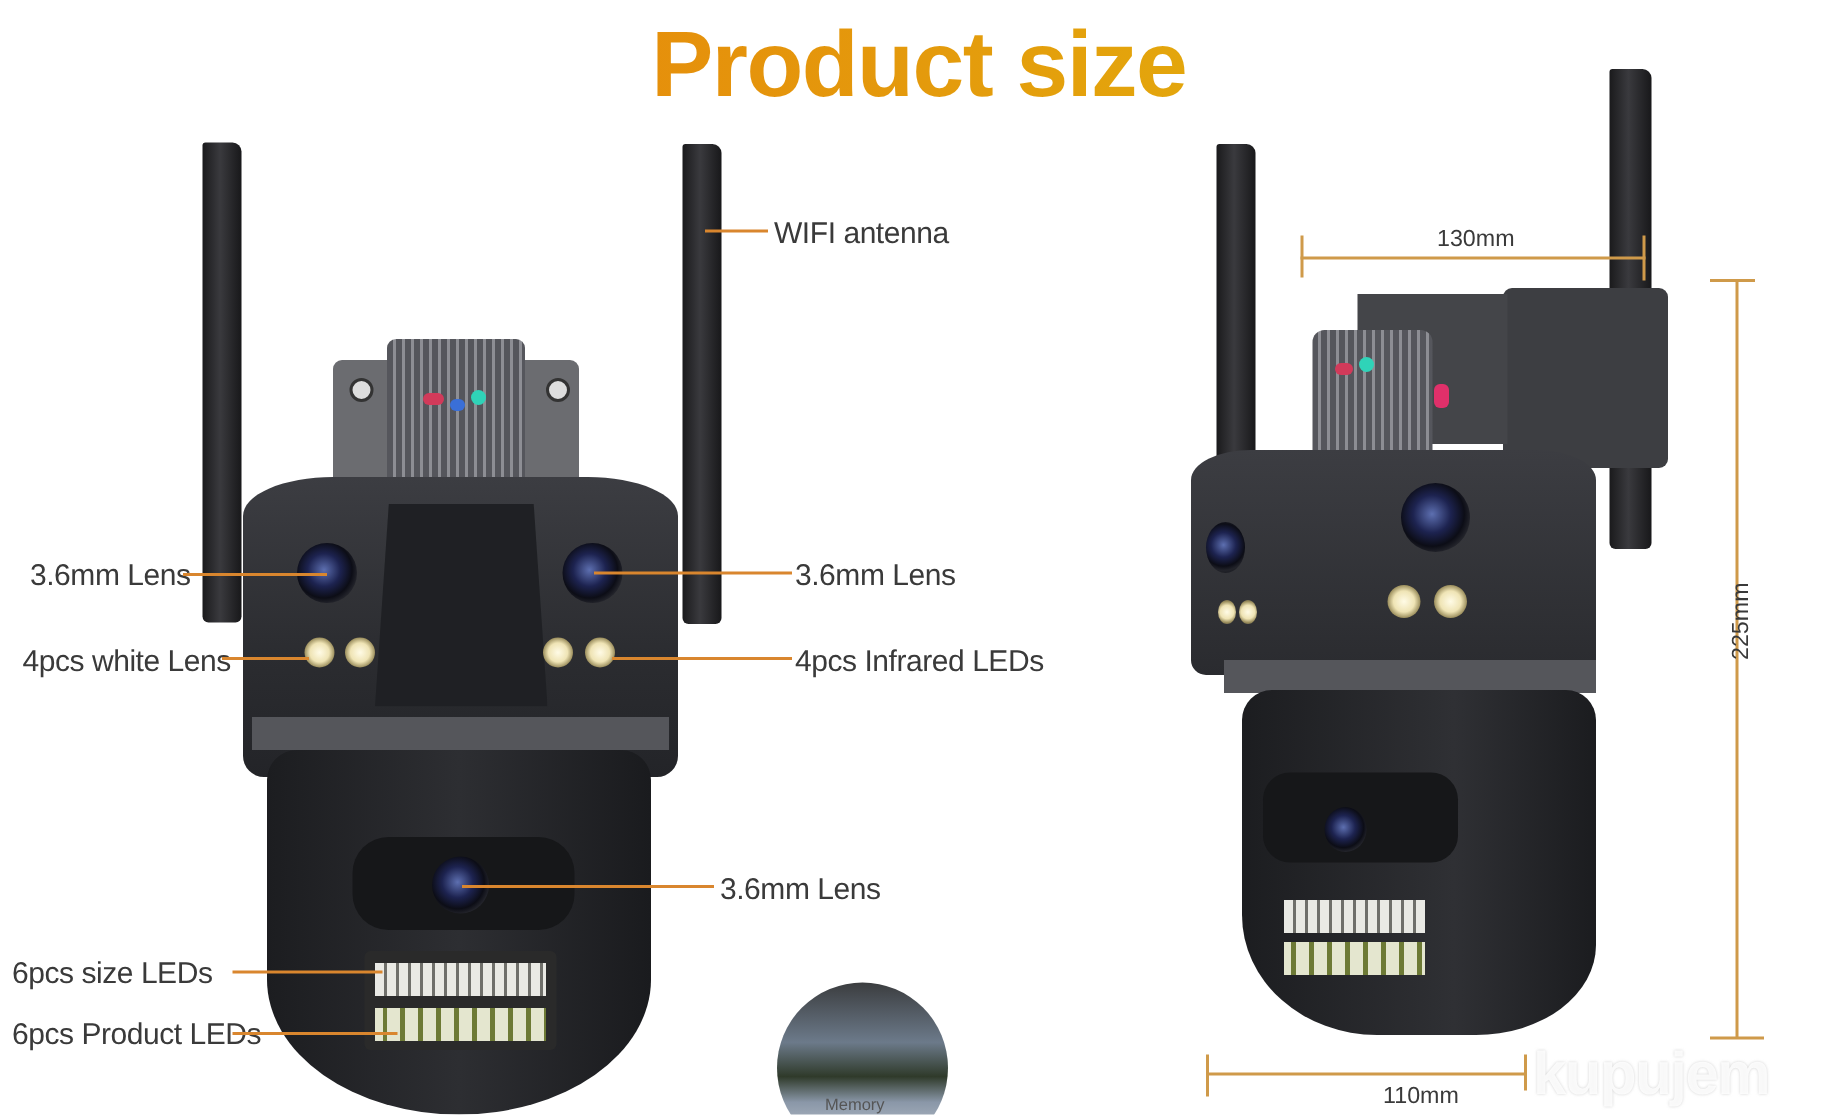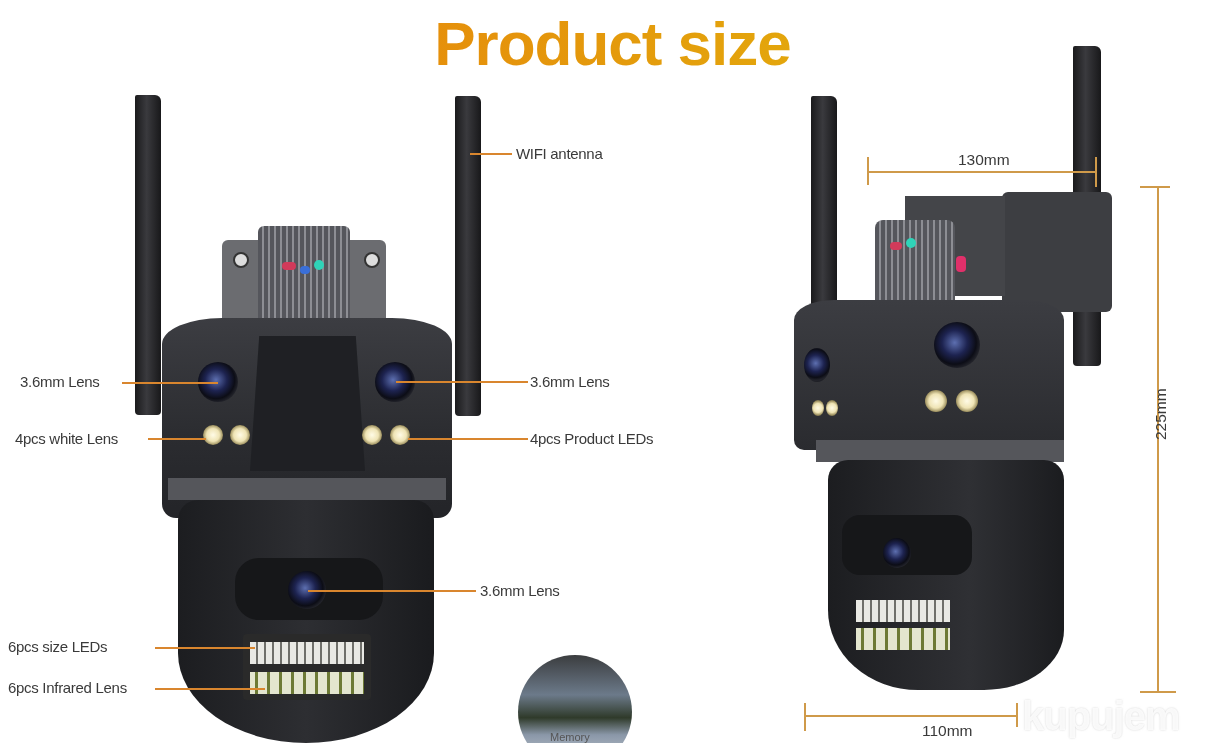--- a/index.html
+++ b/index.html
@@ -1,20 +1,20 @@
 <!DOCTYPE html>
 <html><head>
 <meta charset="utf-8">
 <style>
   html,body{margin:0;padding:0;background:#ffffff;}
   body{width:1225px;height:743px;position:relative;overflow:hidden;font-family:"Liberation Sans",sans-serif;color:#333;}
   .abs{position:absolute;}
   .title{left:0;top:8px;width:1225px;text-align:center;font-size:62px;font-weight:700;letter-spacing:-1px;
     background:linear-gradient(90deg,#e9780a 0%,#e49a0c 50%,#e2c20c 100%);-webkit-background-clip:text;background-clip:text;color:transparent;}
-  .lbl{font-size:15px;color:#3a3a3a;white-space:nowrap;letter-spacing:-0.3px;}
+  .lbl{font-size:20px;color:#3a3a3a;white-space:nowrap;letter-spacing:-0.3px;}
   .lead{height:2px;background:#d9862e;}
   .dim{background:#cf9a4a;}
   .dim-text{font-size:15.5px;color:#3a3a3a;white-space:nowrap;}
   .dark{background:#2c2d31;}
   .antenna{background:linear-gradient(90deg,#1a1a1c 0%,#3a3a3e 45%,#18181a 100%);border-radius:2px 6px 4px 4px;}
   .lens{border-radius:50%;background:radial-gradient(circle at 45% 45%,#5d6fb0 0%,#1d2350 35%,#0c0d16 60%,#22232a 72%,#101114 100%);}
   .led{border-radius:50%;background:radial-gradient(circle,#fffbe6 0%,#efe4b5 45%,#9c8f5e 70%,#3b3a34 100%);}
   .ledbar{background:repeating-linear-gradient(90deg,#e9e9e4 0 6px,#6f6f6a 6px 8px);}
   .ledbar2{background:repeating-linear-gradient(90deg,#e4e6cf 0 5px,#6d7a35 5px 8px,#e4e6cf 8px 12px);}
 </style>
@@ -62,29 +62,29 @@
 <div class="abs lbl" style="left:20px;top:373px;">3.6mm Lens</div>
 <div class="abs lead" style="left:122px;top:382px;width:96px;"></div>
 
 <div class="abs lead" style="left:396px;top:381px;width:132px;"></div>
 <div class="abs lbl" style="left:530px;top:373px;">3.6mm Lens</div>
 
 <div class="abs lbl" style="left:15px;top:430px;">4pcs white Lens</div>
 <div class="abs lead" style="left:148px;top:438px;width:58px;"></div>
 
 <div class="abs lead" style="left:408px;top:438px;width:120px;"></div>
-<div class="abs lbl" style="left:530px;top:430px;">4pcs Product LEDs</div>
+<div class="abs lbl" style="left:530px;top:430px;">4pcs Infrared LEDs</div>
 
 <div class="abs lead" style="left:308px;top:590px;width:168px;"></div>
 <div class="abs lbl" style="left:480px;top:582px;">3.6mm Lens</div>
 
 <div class="abs lbl" style="left:8px;top:638px;">6pcs size LEDs</div>
 <div class="abs lead" style="left:155px;top:647px;width:100px;"></div>
 
-<div class="abs lbl" style="left:8px;top:679px;">6pcs Infrared Lens</div>
+<div class="abs lbl" style="left:8px;top:679px;">6pcs Product LEDs</div>
 <div class="abs lead" style="left:155px;top:688px;width:110px;"></div>
 
 <div class="abs" style="left:518px;top:655px;width:114px;height:114px;border-radius:50%;overflow:hidden;background:linear-gradient(180deg,#3b3d3f 0%,#6c7a8a 35%,#2f3a2a 55%,#8a97a8 70%,#ccd2d8 100%);">
   <div class="abs" style="left:32px;top:76px;font-size:11px;color:#555;">Memory</div>
 </div>
 
 <div class="abs" style="left:780px;top:0;width:445px;height:743px;">
   <div class="abs antenna" style="left:31px;top:96px;width:26px;height:230px;"></div>
   <div class="abs antenna" style="left:293px;top:46px;width:28px;height:320px;"></div>
 

